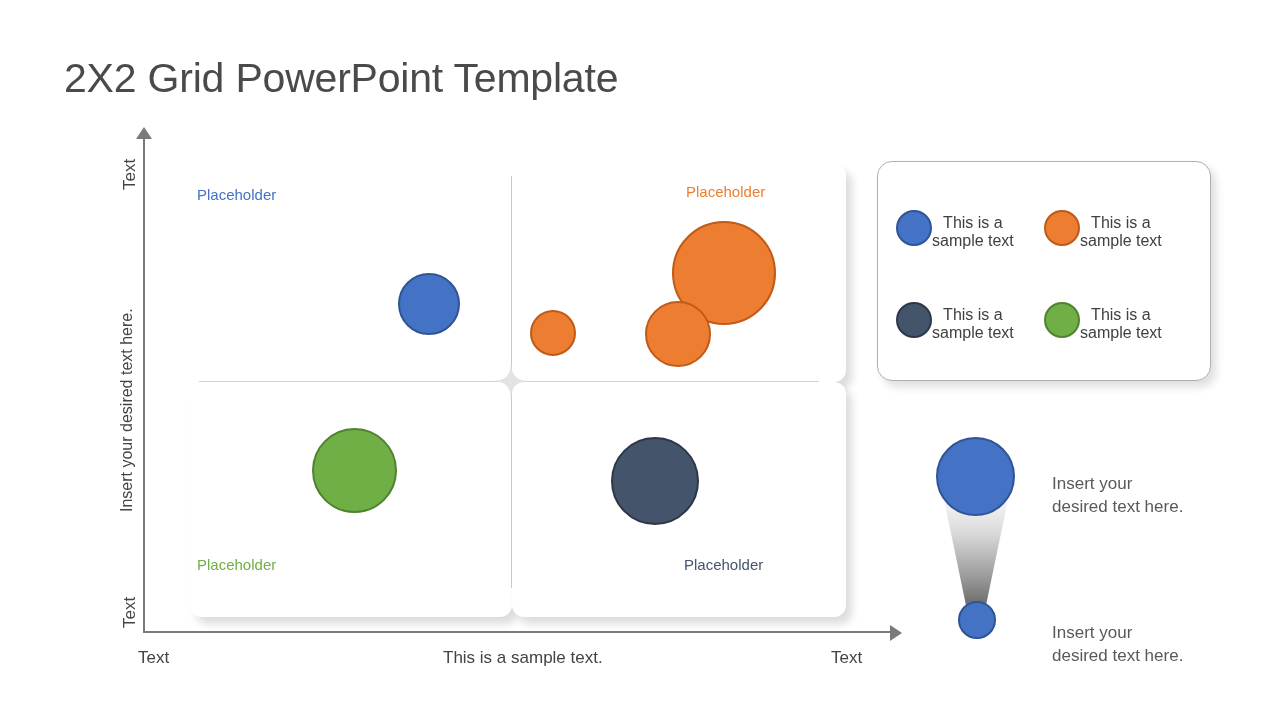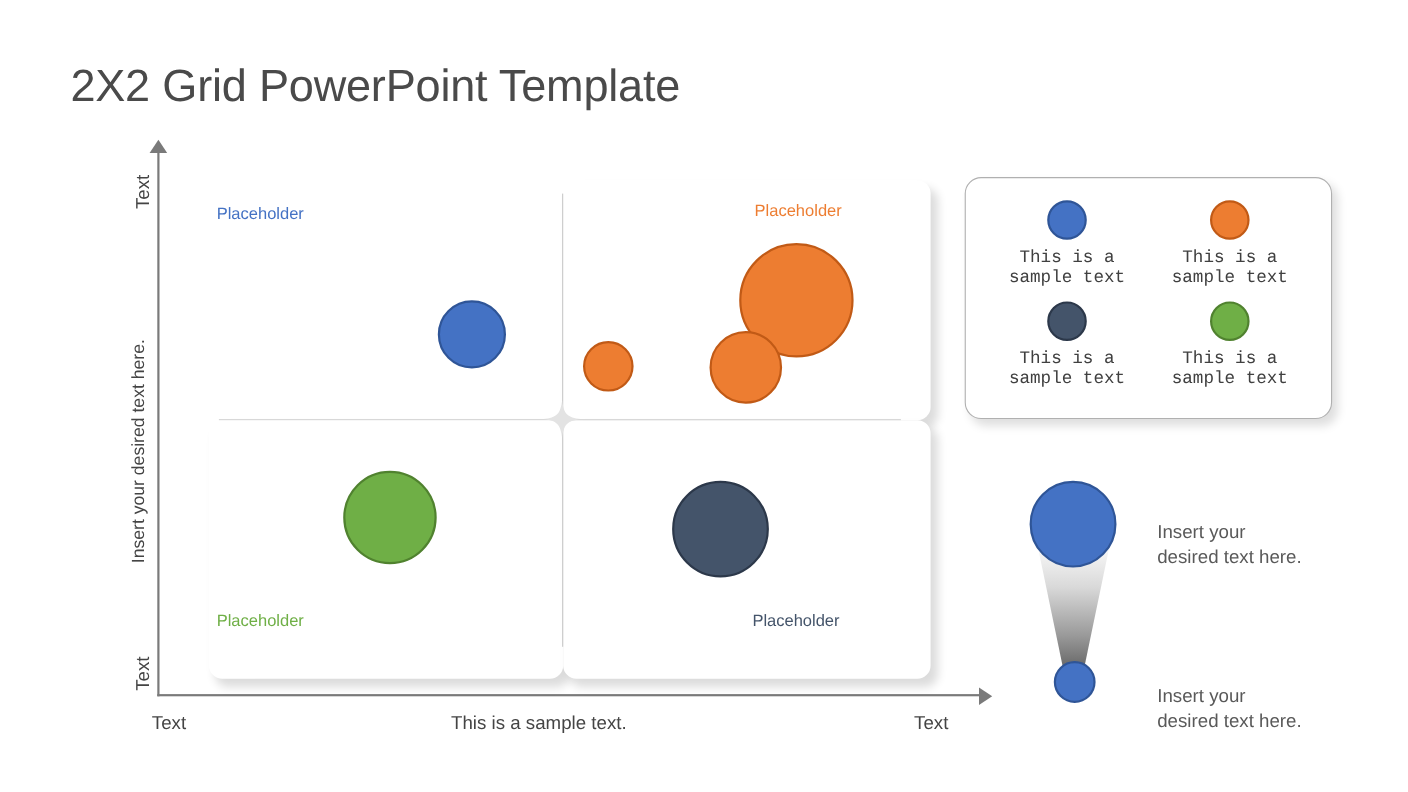--- a/index.html
+++ b/index.html
@@ -77,21 +77,21 @@
   }
   .vlabel {
     transform-origin: 0 0;
     transform: rotate(-90deg);
   }
   #y-label-top    { left: 120px; top: 190px; }
   #y-label-middle { left: 118px; top: 512px; font-size: 16px; }
   #y-label-bottom { left: 120px; top: 628px; }
 
   #x-label-left   { left: 138px; top: 648px; }
-  #x-label-center { left: 410px; top: 648px; }
+  #x-label-center { left: 443px; top: 648px; }
   #x-label-right  { left: 831px; top: 648px; }
 
   
   .quadrant {
     position: absolute;
     background: #ffffff;
     border-radius: 12px;
     box-shadow: 6px 7px 9px rgba(0,0,0,0.14);
   }
   #quad-tl { left: 190px; top: 160px; width: 322px; height: 222px; box-shadow: none; }
@@ -187,24 +187,23 @@
     width: 100%;
     height: 100%;
     display: grid;
     grid-template-columns: 1fr 1fr;
     grid-template-rows: 1fr 1fr;
     padding: 20px 18px 14px 18px;
     box-sizing: border-box;
   }
   .legend-item {
     display: flex;
-    flex-direction: column;
+    flex-direction: row;
     align-items: center;
     justify-content: flex-start;
-    font-family: Liberation Mono, monospace;
   }
   .legend-dot {
     width: 36px;
     height: 36px;
     border-radius: 50%;
     box-sizing: border-box;
   }
   .legend-text {
     margin-top: 7px;
     text-align: center;

